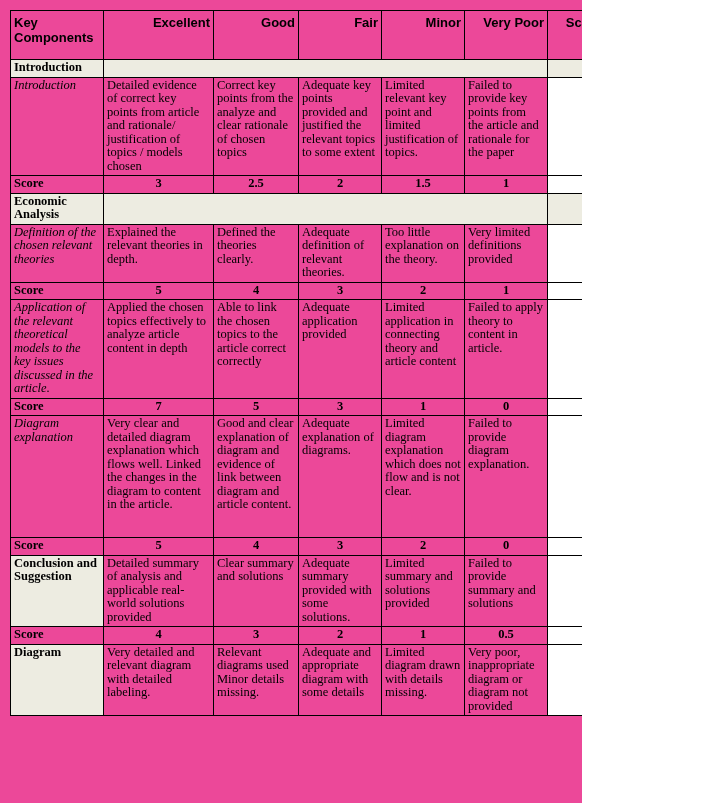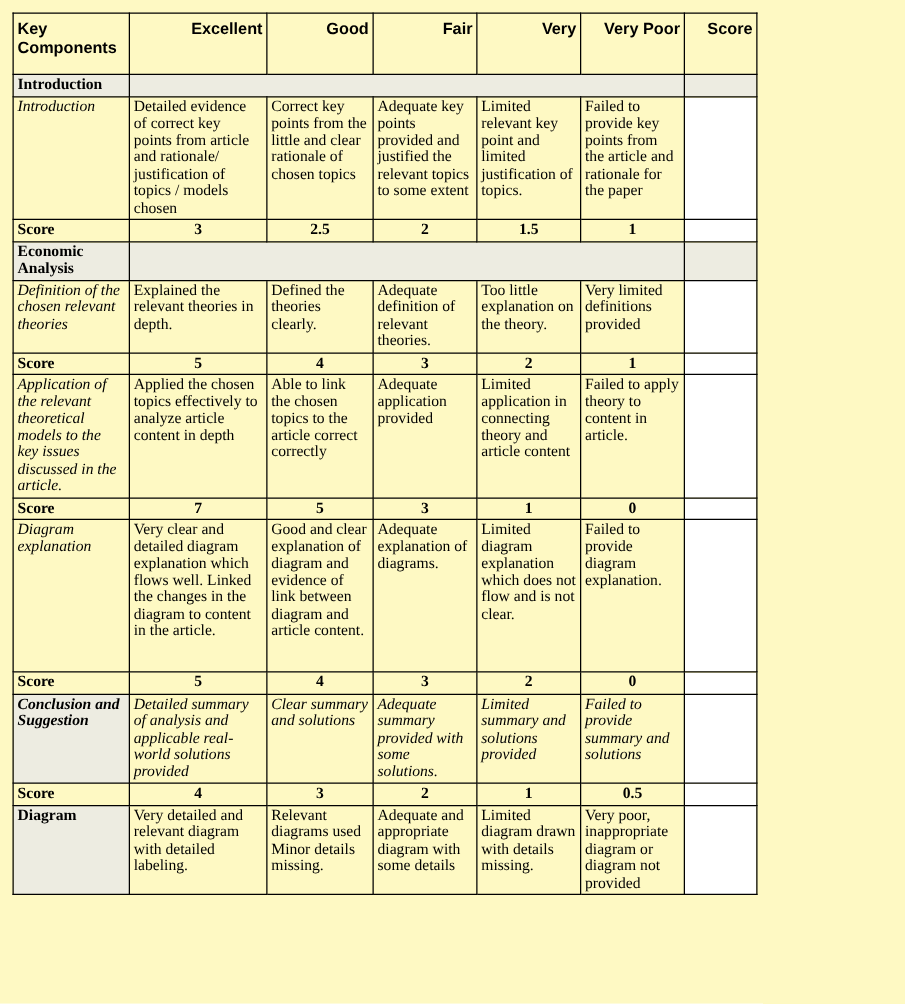--- a/index.html
+++ b/index.html
@@ -2,23 +2,23 @@
 <html><head>
 <meta charset="utf-8">
 <style>
   html, body {
     margin: 0;
     padding: 0;
     background: #ffffff;
   }
   .page {
     position: relative;
-    width: 724px;
+    width: 582px;
     height: 803px;
-    background: #fef9c3;
+    background: #ec4899;
     font-family: "Liberation Serif", serif;
     color: #000000;
     overflow: hidden;
   }
   table.rubric {
     position: absolute;
     left: 10px;
     top: 10px;
     width: 595px;
     border-collapse: collapse;
@@ -73,35 +73,35 @@
       <col class="c-poor">
         <col class="c-vpoor">
         <col class="c-score">
     </colgroup>
     <thead>
       <tr>
           <th class="key-head">Key Components</th>
           <th>Excellent</th>
           <th>Good</th>
           <th>Fair</th>
-          <th>Very</th>
+          <th>Minor</th>
           <th>Very Poor</th>
           <th>Score</th>
         </tr>
     </thead>
     <tbody>
         <tr class="section-row" style="height: 13px;">
           <td class="key-cell shade">Introduction</td>
           <td class="shade" colspan="5"></td>
           <td class="shade score-cell"></td>
         </tr>
         <tr style="height: 94px;">
           <td class="criteria-key">Introduction</td>
           <td>Detailed evidence of correct key points from article and rationale/ justification of topics / models chosen</td>
-          <td>Correct key points from the little and clear rationale of chosen topics</td>
+          <td>Correct key points from the analyze and clear rationale of chosen topics</td>
           <td>Adequate key points provided and justified the relevant topics to some extent</td>
           <td>Limited relevant key point and limited justification of topics.</td>
           <td>Failed to provide key points from the article and rationale for the paper</td>
           <td class="score-col"></td>
         </tr>
         <tr class="score-row" style="height: 12px;">
           <td class="score-label">Score</td>
           <td class="score-value">3</td>
           <td class="score-value">2.5</td>
           <td class="score-value">2</td>
@@ -161,21 +161,21 @@
         </tr>
         <tr class="score-row" style="height: 12px;">
           <td class="score-label">Score</td>
           <td class="score-value">5</td>
           <td class="score-value">4</td>
           <td class="score-value">3</td>
           <td class="score-value">2</td>
           <td class="score-value">0</td>
           <td class="score-col"></td>
         </tr>
-        <tr style="height: 69px; font-style: italic;">
+        <tr style="height: 69px;">
           <td class="key-cell shade">Conclusion and Suggestion</td>
           <td>Detailed summary of analysis and applicable real-world solutions provided</td>
           <td>Clear summary and solutions</td>
           <td>Adequate summary provided with some solutions.</td>
           <td>Limited summary and solutions provided</td>
           <td>Failed to provide summary and solutions</td>
           <td class="score-col"></td>
         </tr>
         <tr class="score-row" style="height: 12px;">
           <td class="score-label">Score</td>

